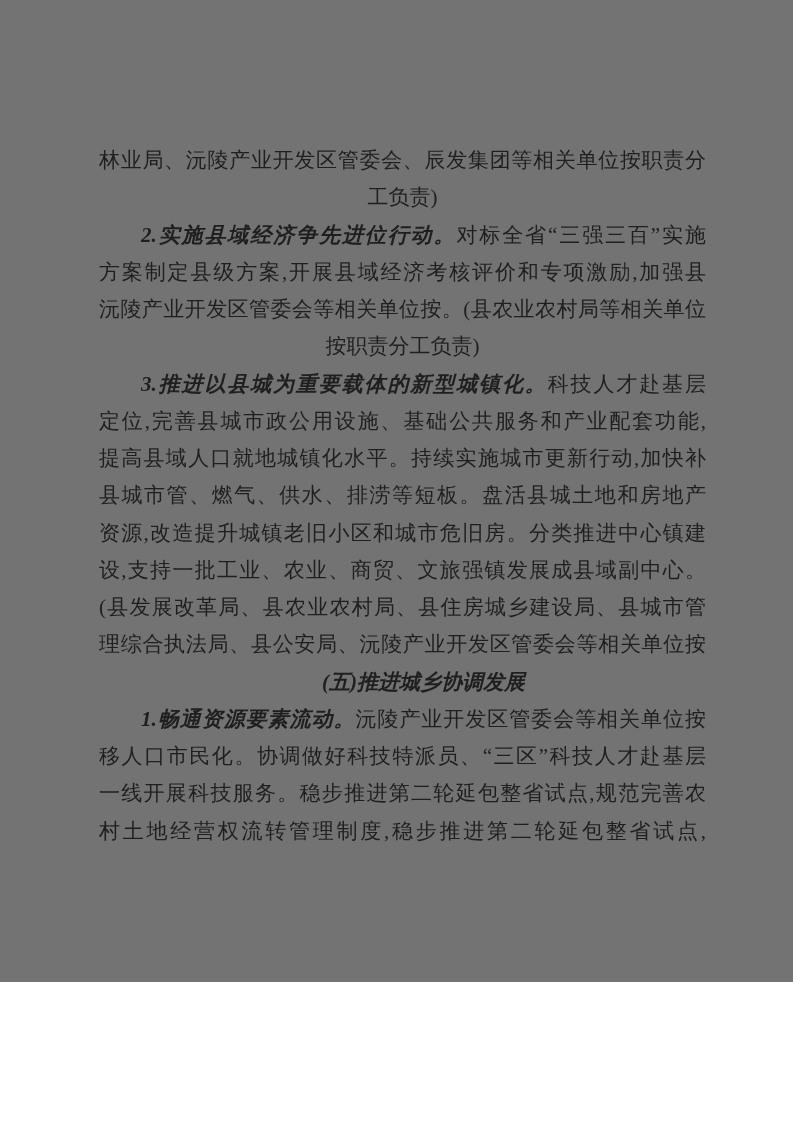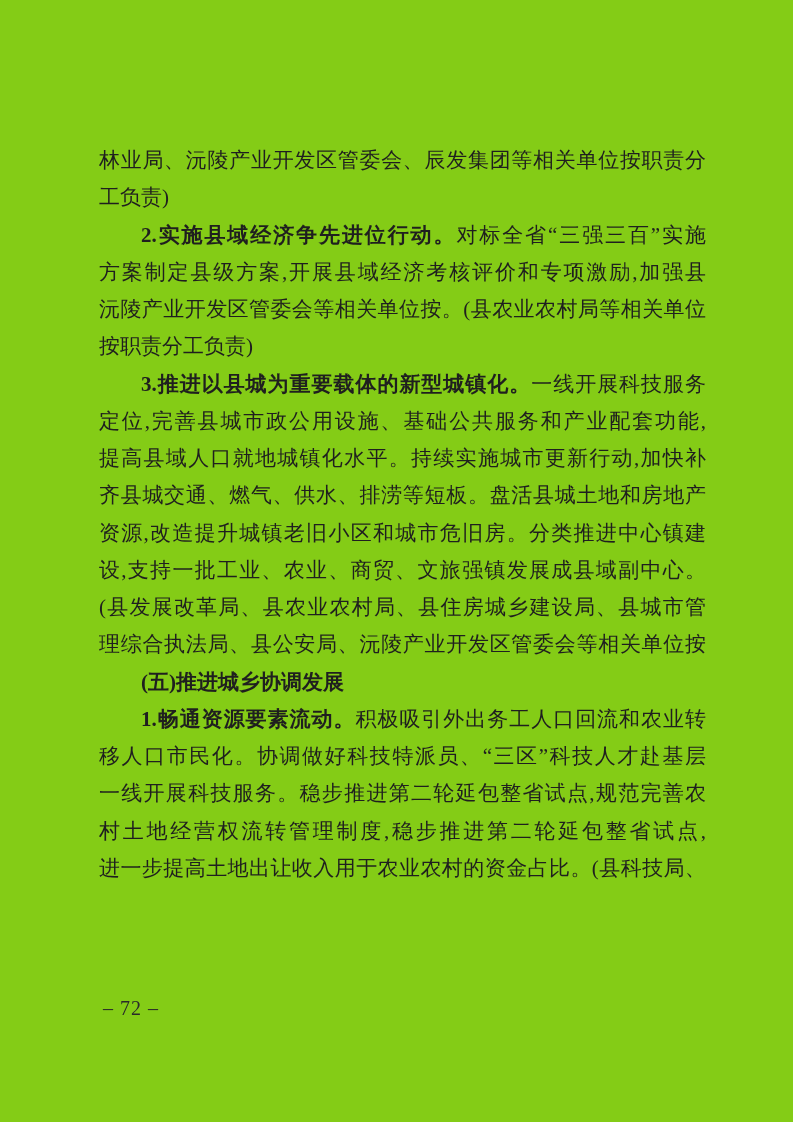--- a/index.html
+++ b/index.html
@@ -3,50 +3,51 @@
 <meta charset="utf-8">
 <style>
   html, body {
     margin: 0;
     padding: 0;
     background: #ffffff;
   }
   .page {
     position: relative;
     width: 793px;
-    height: 1122px;
-    background: #84cc16;
+    height: 982px;
+    background: #737373;
     overflow: hidden;
     font-family: "Liberation Serif", "DejaVu Serif", serif;
     color: #1f1f1f;
   }
   .doc-body {
     position: absolute;
     left: 99px;
     top: 142px;
     width: 607px;
   }
   .line {
     font-size: 21px;
     line-height: 37.25px;
     height: 37.25px;
     white-space: nowrap;
-    text-align: left;
+    text-align: center;
     color: #1f1f1f;
   }
   .line.justify {
     white-space: normal;
     text-align: justify;
     text-align-last: justify;
   }
   .line.indent {
     text-indent: 42px;
   }
   .bold {
     font-weight: 700;
+    font-style: italic;
   }
   .page-number {
     position: absolute;
     left: 103px;
     top: 994px;
     font-size: 20px;
     line-height: 28px;
     letter-spacing: 1px;
     color: #2a2a2a;
     text-align: center;
@@ -56,29 +57,28 @@
 <body>
 
 <div class="page">
   <div class="doc-body">
       <div class="line justify"><span>林业局、沅陵产业开发区管委会、辰发集团等相关单位按职责分</span></div>
       <div class="line"><span>工负责)</span></div>
       <div class="line justify indent"><span class="bold">2.实施县域经济争先进位行动。</span><span>对标全省“三强三百”实施</span></div>
       <div class="line justify"><span>方案制定县级方案,开展县域经济考核评价和专项激励,加强县</span></div>
       <div class="line justify"><span>沅陵产业开发区管委会等相关单位按。(县农业农村局等相关单位</span></div>
       <div class="line"><span>按职责分工负责)</span></div>
-      <div class="line justify indent"><span class="bold">3.推进以县城为重要载体的新型城镇化。</span><span>一线开展科技服务</span></div>
+      <div class="line justify indent"><span class="bold">3.推进以县城为重要载体的新型城镇化。</span><span>科技人才赴基层</span></div>
       <div class="line justify"><span>定位,完善县城市政公用设施、基础公共服务和产业配套功能,</span></div>
       <div class="line justify"><span>提高县域人口就地城镇化水平。持续实施城市更新行动,加快补</span></div>
-      <div class="line justify"><span>齐县城交通、燃气、供水、排涝等短板。盘活县城土地和房地产</span></div>
+      <div class="line justify"><span>县城市管、燃气、供水、排涝等短板。盘活县城土地和房地产</span></div>
       <div class="line justify"><span>资源,改造提升城镇老旧小区和城市危旧房。分类推进中心镇建</span></div>
       <div class="line justify"><span>设,支持一批工业、农业、商贸、文旅强镇发展成县域副中心。</span></div>
       <div class="line justify"><span>(县发展改革局、县农业农村局、县住房城乡建设局、县城市管</span></div>
       <div class="line justify"><span>理综合执法局、县公安局、沅陵产业开发区管委会等相关单位按</span></div>
       <div class="line indent"><span class="bold">(五)推进城乡协调发展</span></div>
-      <div class="line justify indent"><span class="bold">1.畅通资源要素流动。</span><span>积极吸引外出务工人口回流和农业转</span></div>
+      <div class="line justify indent"><span class="bold">1.畅通资源要素流动。</span><span>沅陵产业开发区管委会等相关单位按</span></div>
       <div class="line justify"><span>移人口市民化。协调做好科技特派员、“三区”科技人才赴基层</span></div>
       <div class="line justify"><span>一线开展科技服务。稳步推进第二轮延包整省试点,规范完善农</span></div>
       <div class="line justify"><span>村土地经营权流转管理制度,稳步推进第二轮延包整省试点,</span></div>
-      <div class="line justify"><span>进一步提高土地出让收入用于农业农村的资金占比。(县科技局、</span></div>
     </div>
   <div class="page-number">– 72 –</div>
 </div>
 
 </body></html>

